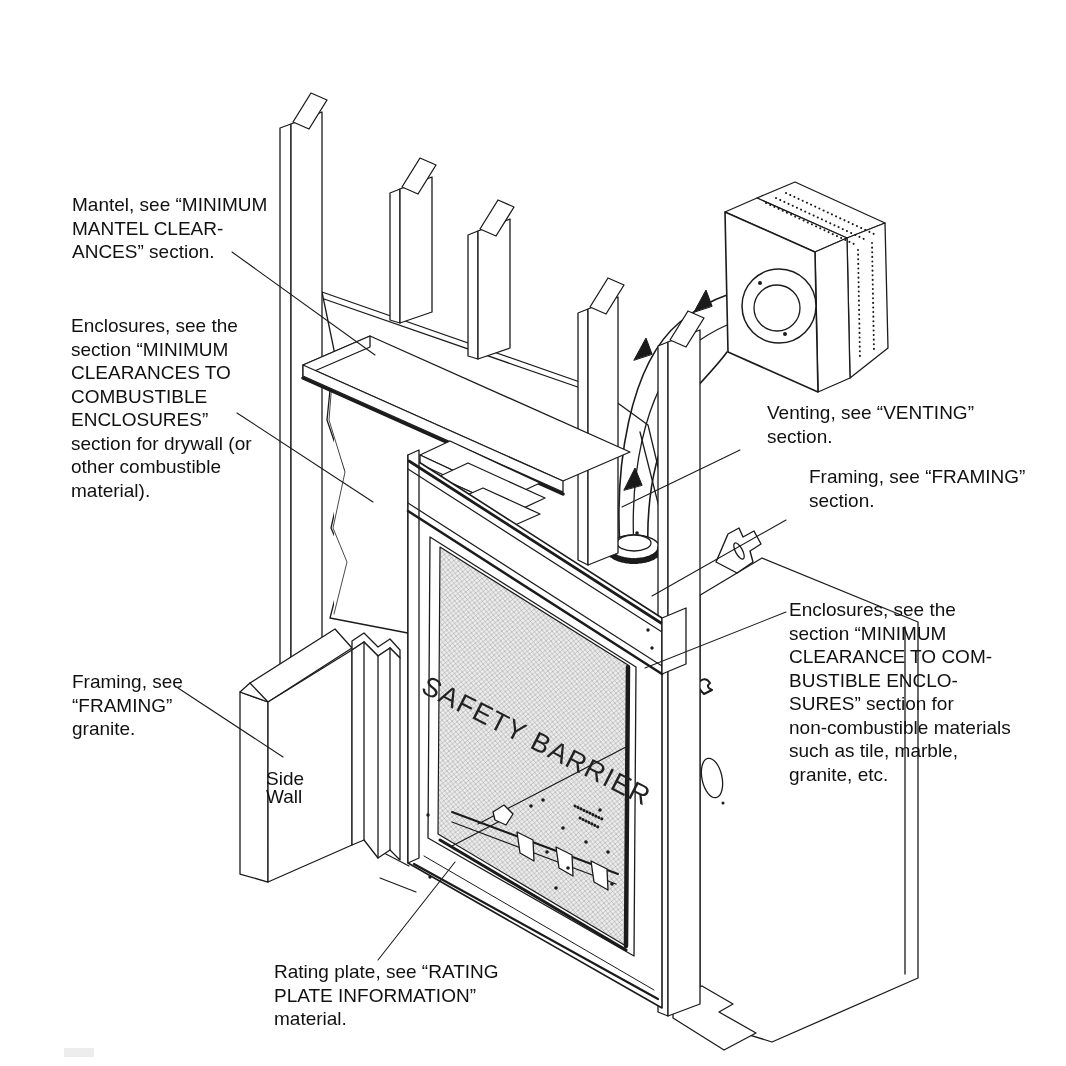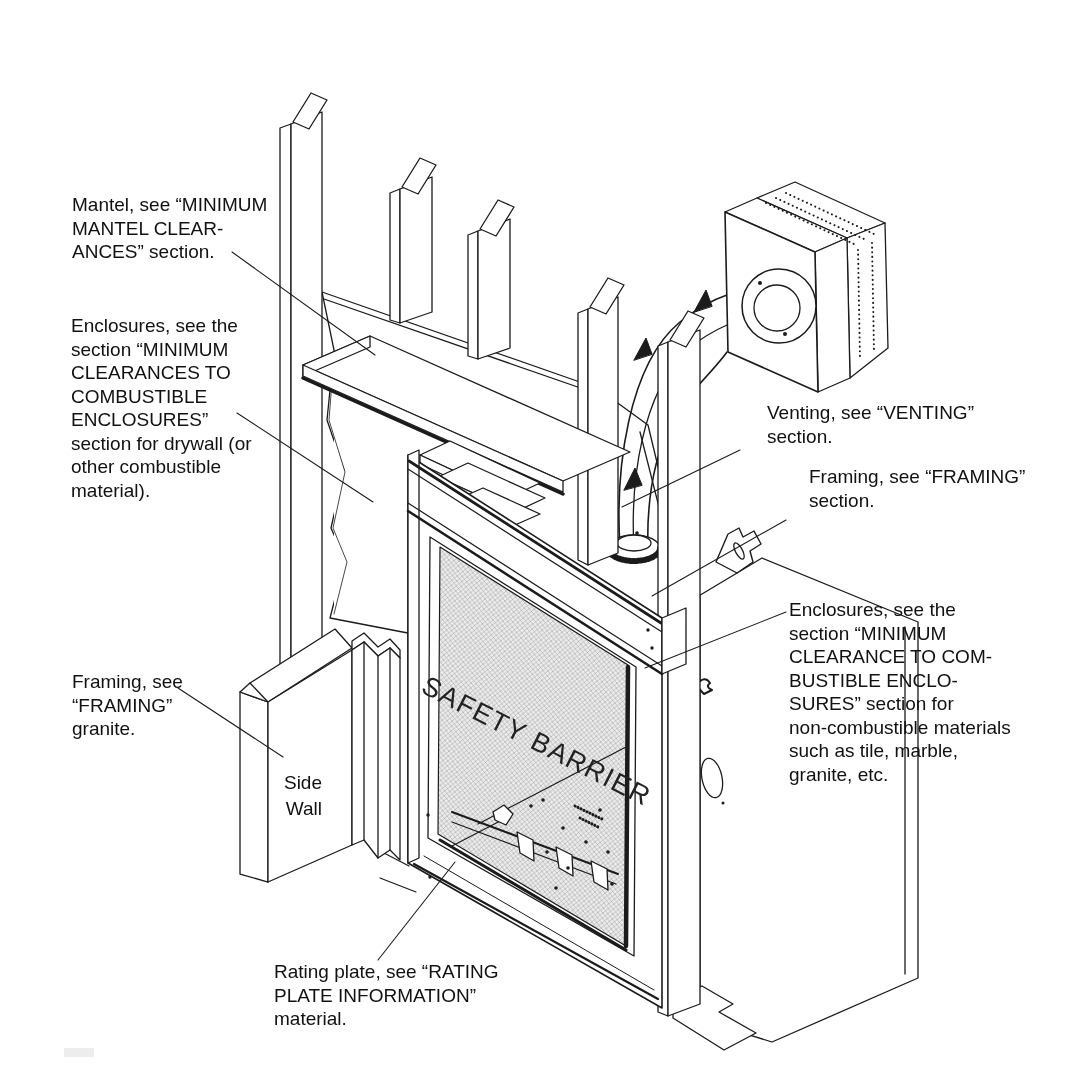--- a/index.html
+++ b/index.html
@@ -9,21 +9,21 @@
   .title{position:absolute;left:63px;top:14px;font-size:21px;font-weight:bold;
          letter-spacing:.2px;color:#1b1b1b;white-space:pre;}
   .callout{position:absolute;white-space:pre-line;font-size:19px;line-height:23.5px;color:#111;}
   .c-mantel{left:72px;top:193px;}
   .c-encl-left{left:71px;top:314px;}
   .c-venting{left:724px;top:401px;margin-left:43px;}
   .c-framing-right{left:789px;top:465px;margin-left:20px;}
   .c-encl-right{left:789px;top:598px;}
   .c-framing-left{left:72px;top:670px;}
   .c-rating{left:274px;top:960px;}
-  .c-sidewall{left:256px;top:770px;width:66px;text-align:right;line-height:26px;}
+  .c-sidewall{left:266px;top:770px;width:66px;text-align:left;line-height:18px;}
 </style>
 </head>
 <body>
 
 <div id="page">
 
   <svg id="art" width="1066" height="1066" viewBox="0 0 1066 1066" fill="none" stroke="#1b1b1b" stroke-width="1.3" stroke-linejoin="round" stroke-linecap="round">
     <defs>
       <pattern id="mesh" width="5" height="5" patternUnits="userSpaceOnUse" patternTransform="rotate(6)">
         <rect width="5" height="5" fill="#ececec" stroke="none"></rect>

